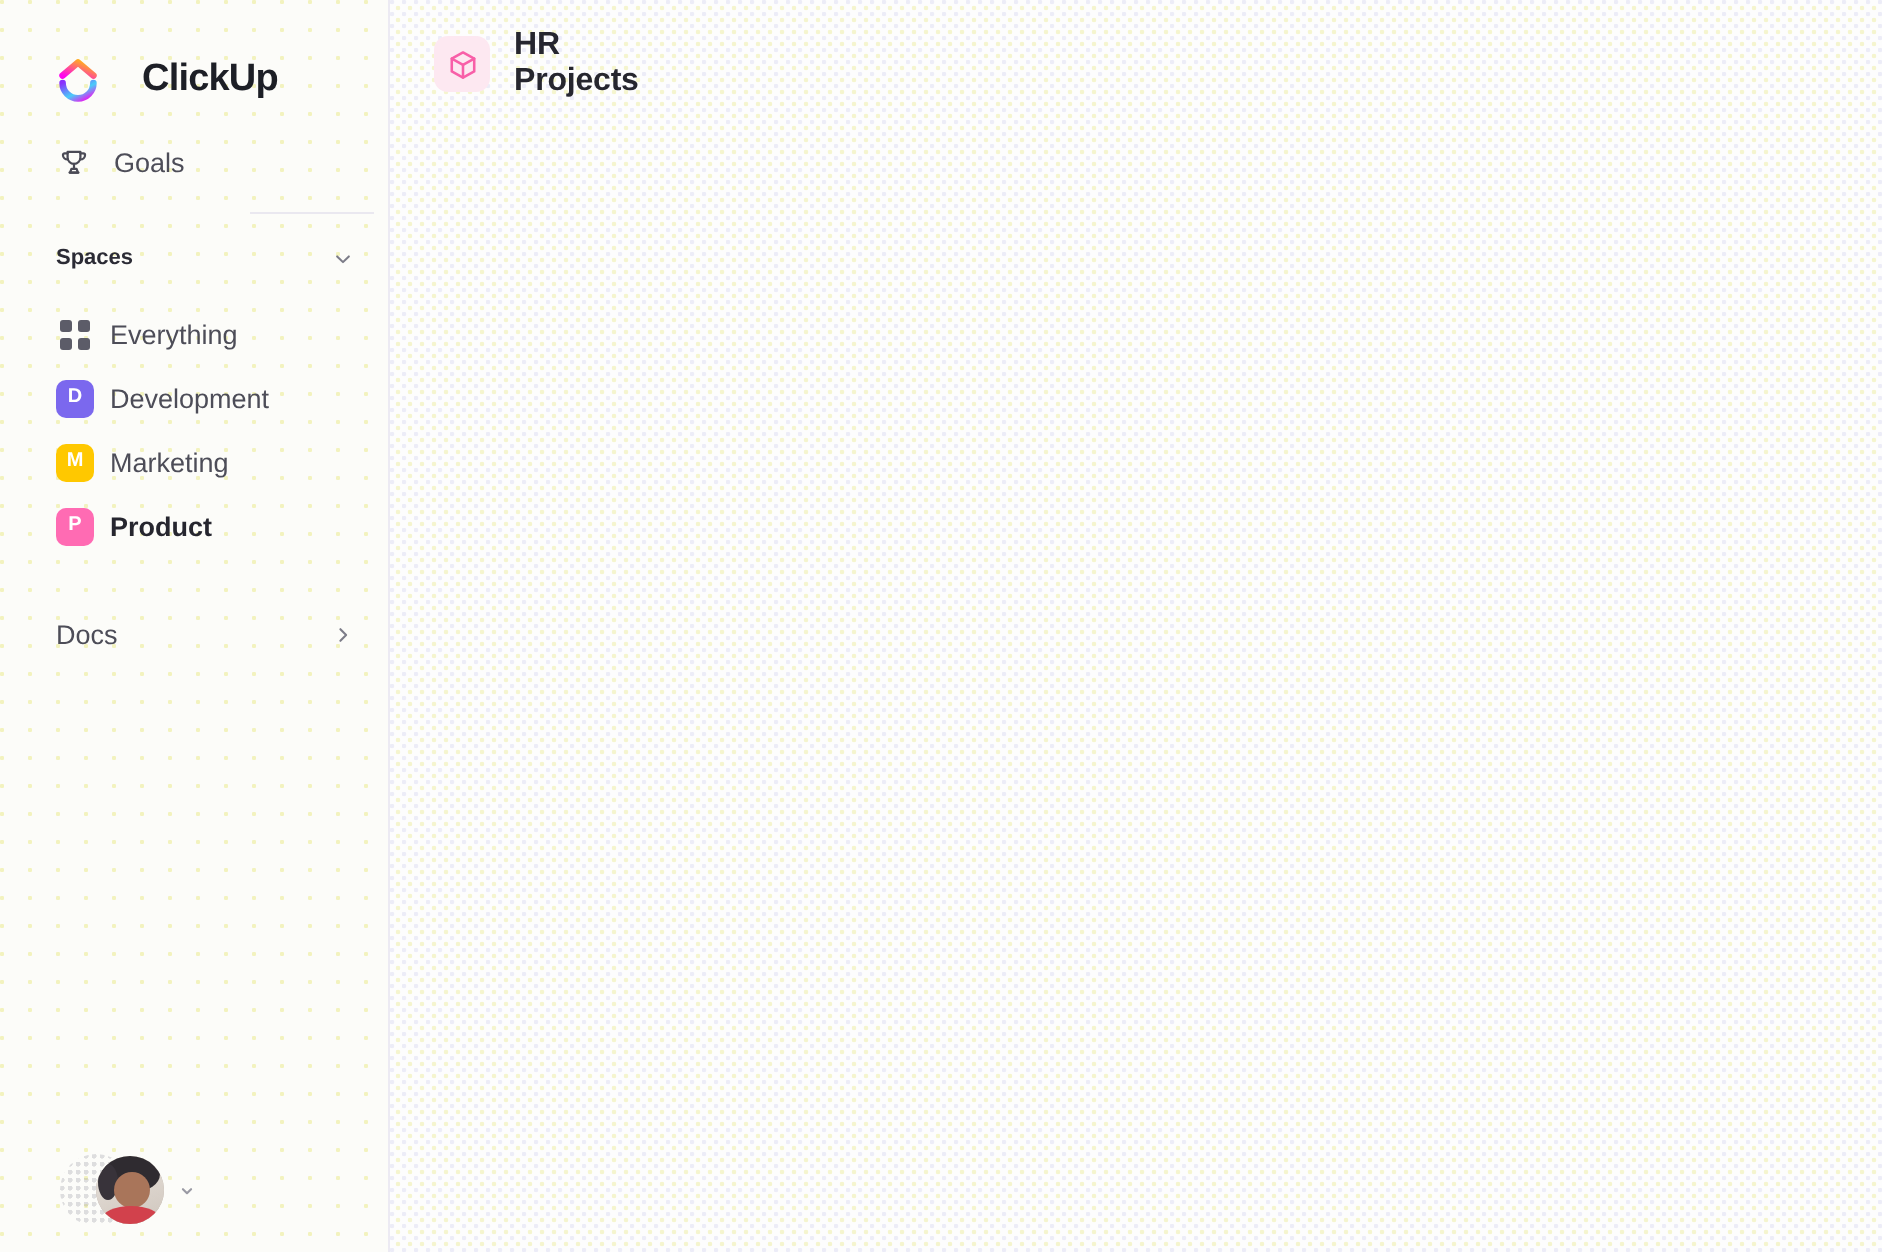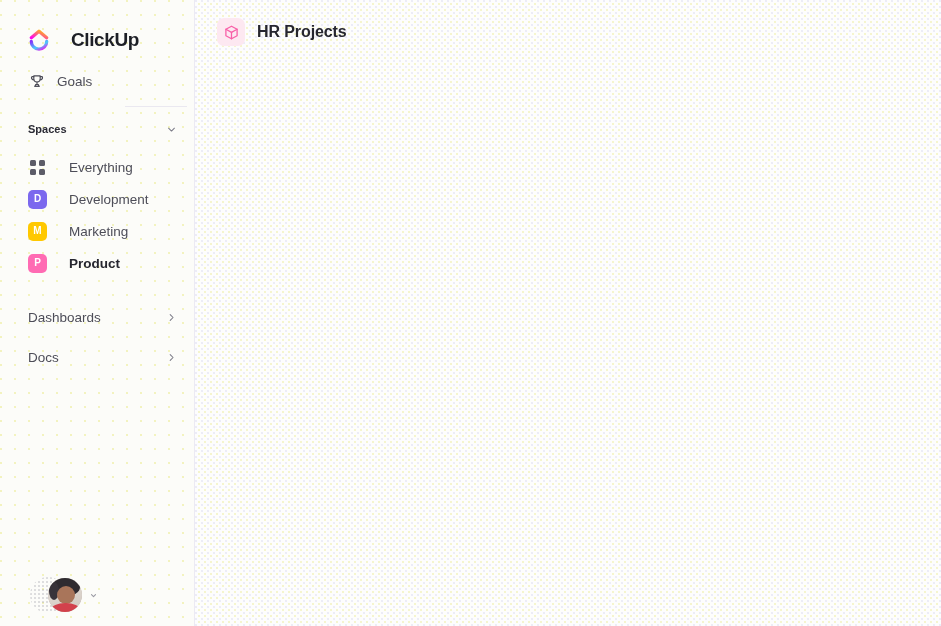--- a/index.html
+++ b/index.html
@@ -112,21 +112,21 @@
     display: flex; align-items: center; justify-content: center;
   }
 
   .space-list { margin-top: 8px; }
 
   .space-item {
     display: flex;
     align-items: center;
     height: 32px;
     padding-left: 28px;
-    gap: 22px;
+    gap: 8px;
     cursor: pointer;
   }
 
   .space-badge {
     width: 19px;
     height: 19px;
     flex: 0 0 19px;
     border-radius: 5px;
     color: #ffffff;
     font-size: 10px;
@@ -251,21 +251,21 @@
   .main {
     position: relative;
     flex: 1 1 auto;
     height: 626px;
     background-color: #fdfdfd;
     background-image:
       radial-gradient(circle at 1px 1px, rgba(226,226,244,0.60) 1px, transparent 1.3px),
       radial-gradient(circle at 4px 4px, rgba(235,235,150,0.45) 1px, transparent 1.3px);
     background-size: 6px 6px, 6px 6px;
     display: flex;
-    flex-direction: column;
+    flex-direction: row;
   }
 
   .topbar {
     height: 64px;
     flex: 0 0 64px;
     display: flex;
     align-items: center;
     padding-left: 22px;
     gap: 12px;
   }
@@ -373,28 +373,20 @@
       </div>
 
       <div class="space-item active">
         <span class="space-badge" style="background-color: rgb(255, 107, 179);">P</span>
         <span class="space-label">Product</span>
       </div>
     </div>
 
     <div class="nav-group">
 
-      <div class="nav-row">
-        <span class="nav-row-label">Dashboards</span>
-        <span class="chev">
-          <svg width="13" height="13" viewBox="0 0 20 20" fill="none" stroke="currentColor" stroke-width="1.6" stroke-linecap="round" stroke-linejoin="round">
-            <path d="M8 5.5 L12.4 10 L8 14.5"></path>
-          </svg>
-        </span>
-      </div>
 
       <div class="nav-row">
         <span class="nav-row-label">Docs</span>
         <span class="chev">
           <svg width="13" height="13" viewBox="0 0 20 20" fill="none" stroke="currentColor" stroke-width="1.6" stroke-linecap="round" stroke-linejoin="round">
             <path d="M8 5.5 L12.4 10 L8 14.5"></path>
           </svg>
         </span>
       </div>
     </div>

